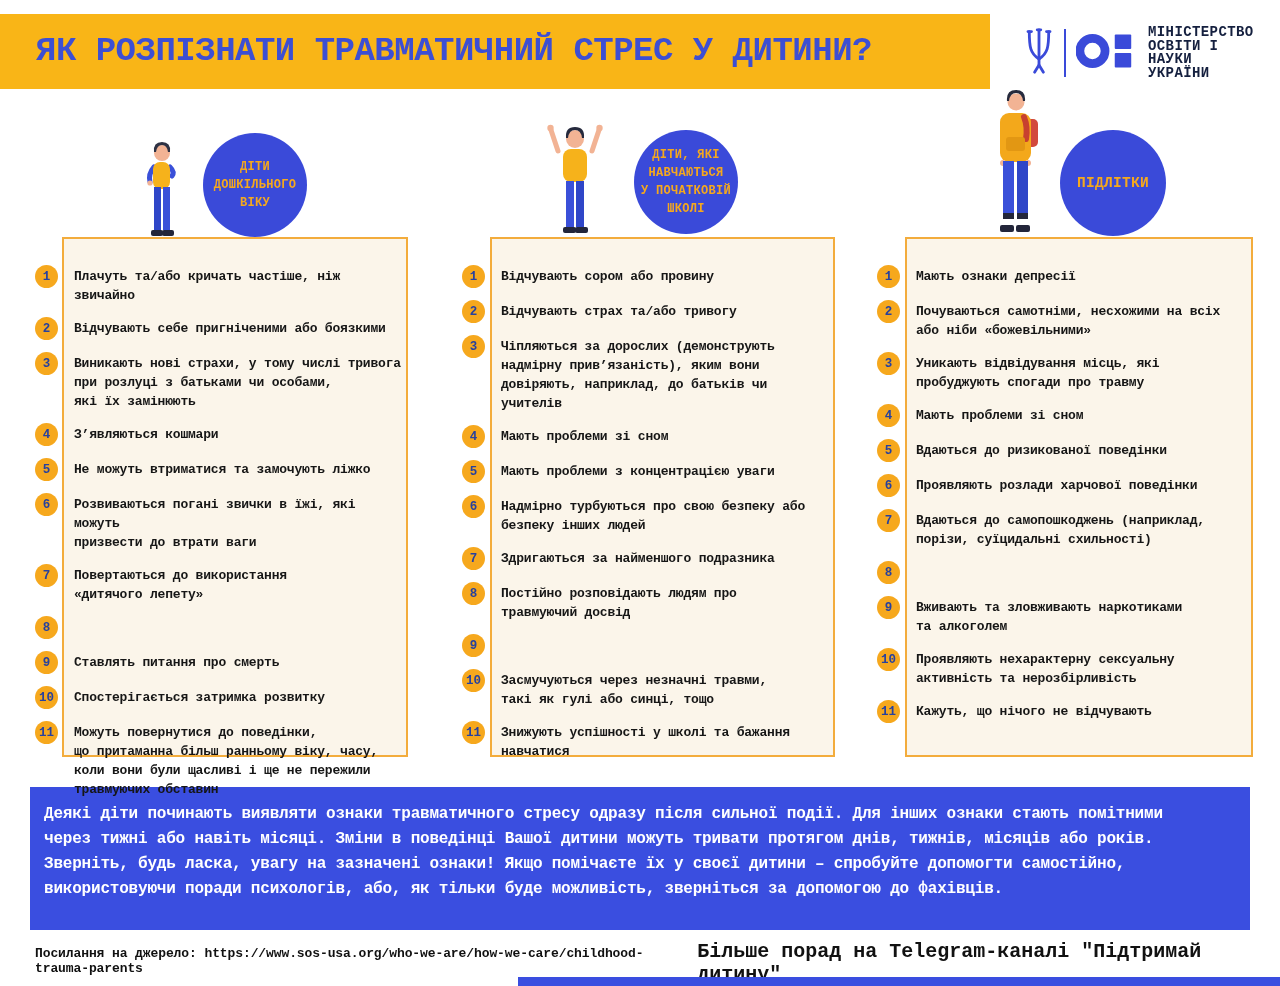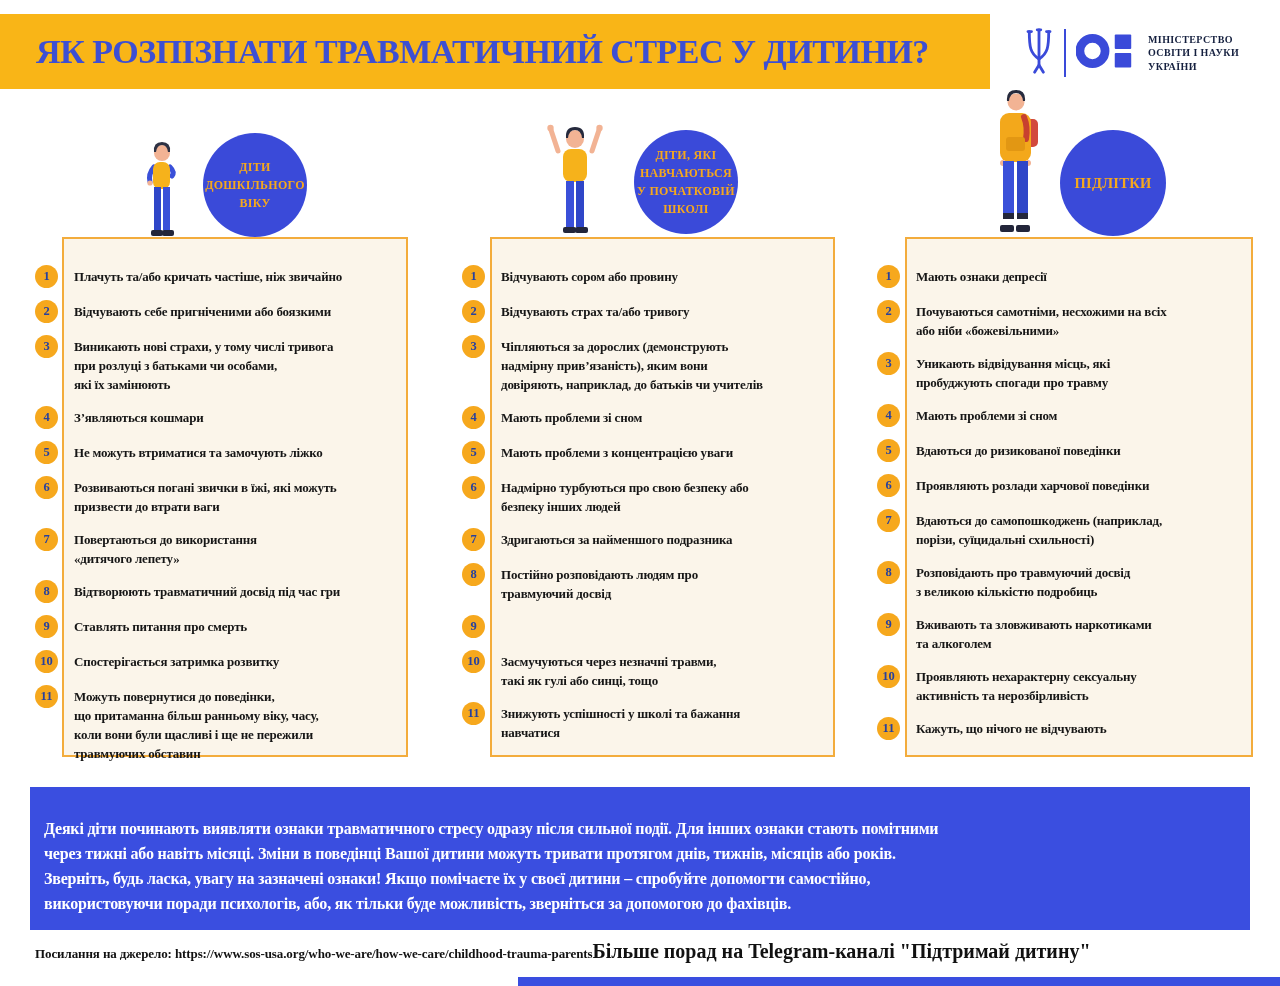--- a/index.html
+++ b/index.html
@@ -1,26 +1,26 @@
 <!DOCTYPE html>
 <html><head>
 <meta charset="utf-8">
 <style>
   html,body{margin:0;padding:0;background:#fff;}
   #page{position:relative;width:1280px;height:986px;background:#ffffff;overflow:hidden;
-        font-family:Liberation Serif, serif;}
+        font-family:Liberation Mono, monospace;}
 
   
   .header-bar{position:absolute;left:0;top:14px;width:990px;height:75px;background:#F9B517;}
   .header-title{position:absolute;left:36px;top:0;height:75px;line-height:75px;
         font-size:34px;font-weight:700;letter-spacing:-.5px;color:#3D4FD3;white-space:nowrap;}
   .logo-block{position:absolute;left:1024px;top:22px;width:246px;height:62px;
         display:flex;align-items:center;gap:10px;}
   .logo-sep{width:2px;height:48px;background:#3A4AD9;}
-  .ministry-text{font-size:10px;line-height:13.5px;font-weight:700;color:#15203F;
+  .ministry-text{font-size:14px;line-height:13.5px;font-weight:700;color:#15203F;
         letter-spacing:.4px;white-space:pre-line;}
 
   
   .col{position:absolute;top:237px;}
   .panel{position:absolute;top:0;height:520px;background:#FBF5EA;border:2px solid #F3AC3C;box-sizing:border-box;}
   .rows{position:relative;z-index:2;padding-top:30px;display:flex;flex-direction:column;gap:14px;}
   .row{display:flex;align-items:flex-start;gap:16px;}
   .num{flex:0 0 auto;width:23px;height:23px;border-radius:50%;background:#F6A81D;color:#27419E;
        font-size:12.5px;font-weight:700;display:flex;align-items:center;justify-content:center;margin-top:-2px;}
   .itext{font-size:13px;line-height:19px;font-weight:700;color:#161616;letter-spacing:-.2px;white-space:pre-line;}
@@ -30,21 +30,21 @@
        align-items:center;justify-content:center;text-align:center;z-index:3;}
   .circle-label{color:#F5A81D;font-weight:700;letter-spacing:.3px;white-space:pre-line;}
   .cl-1,.cl-2{font-size:12px;line-height:18px;}
   .cl-3{font-size:14.5px;line-height:18px;}
 
   
   .figure{position:absolute;z-index:3;}
 
   
   .notice{position:absolute;left:30px;top:787px;width:1220px;height:143px;background:#3A4EE0;
-       box-sizing:border-box;padding:30px 14px;}
+       box-sizing:border-box;padding:15px 14px;}
   .notice-p{margin:0;color:#ffffff;font-size:16px;line-height:24.5px;font-weight:700;
        letter-spacing:-.2px;white-space:pre-line;}
   .notice-p + .notice-p{margin-top:1px;}
 
   
   .footer-row{position:absolute;left:35px;right:28px;top:940px;display:flex;
        justify-content:flex-start;align-items:baseline;}
   .source-text{font-size:13px;font-weight:700;color:#111111;letter-spacing:-.1px;}
   .telegram-text{font-size:20px;font-weight:700;color:#111111;}
   .bottom-accent{position:absolute;left:518px;right:0;bottom:0;height:9px;background:#3A4EE0;}
@@ -180,21 +180,20 @@
         <span class="itext">Розвиваються погані звички в їжі, які можуть
 призвести до втрати ваги</span>
       </div>
       <div class="row">
         <span class="num">7</span>
         <span class="itext">Повертаються до використання
 «дитячого лепету»</span>
       </div>
       <div class="row">
         <span class="num">8</span>
-        <span class="itext">Відтворюють травматичний досвід під час гри</span>
       </div>
       <div class="row">
         <span class="num">9</span>
         <span class="itext">Ставлять питання про смерть</span>
       </div>
       <div class="row">
         <span class="num">10</span>
         <span class="itext">Спостерігається затримка розвитку</span>
       </div>
       <div class="row">
@@ -291,22 +290,20 @@
         <span class="num">6</span>
         <span class="itext">Проявляють розлади харчової поведінки</span>
       </div>
       <div class="row">
         <span class="num">7</span>
         <span class="itext">Вдаються до самопошкоджень (наприклад,
 порізи, суїцидальні схильності)</span>
       </div>
       <div class="row">
         <span class="num">8</span>
-        <span class="itext">Розповідають про травмуючий досвід
-з великою кількістю подробиць</span>
       </div>
       <div class="row">
         <span class="num">9</span>
         <span class="itext">Вживають та зловживають наркотиками
 та алкоголем</span>
       </div>
       <div class="row">
         <span class="num">10</span>
         <span class="itext">Проявляють нехарактерну сексуальну
 активність та нерозбірливість</span>

